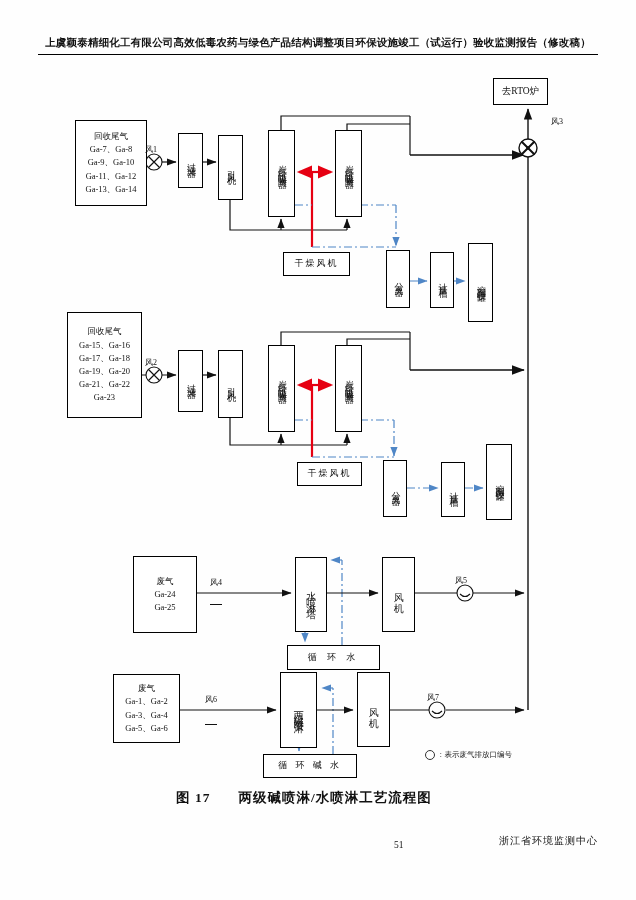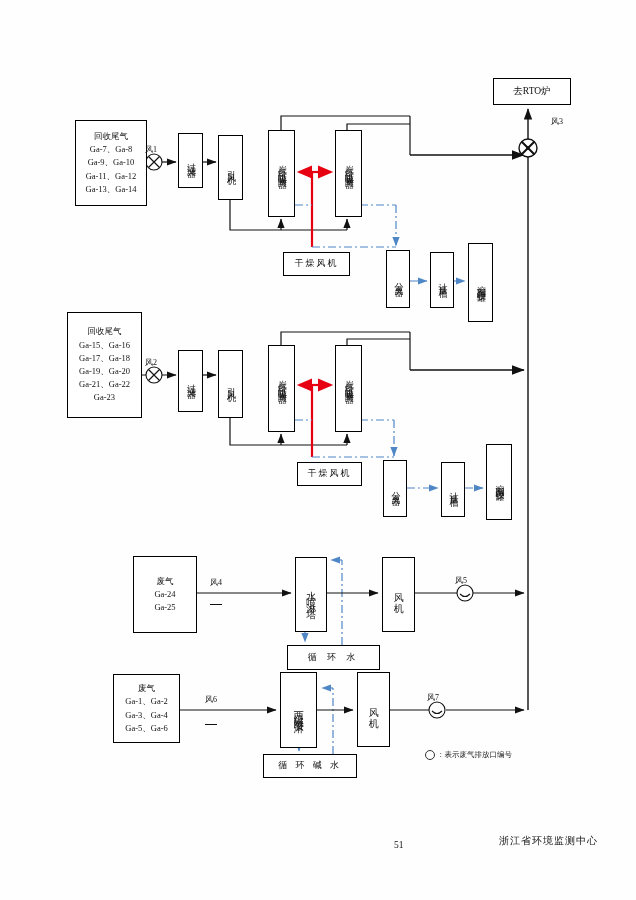--- a/index.html
+++ b/index.html
@@ -37,20 +37,21 @@
   .ftr-right{position:absolute;right:38px;top:834px;font-size:10px;letter-spacing:1px;}
   .legend{position:absolute;left:425px;top:750px;font-size:7.5px;display:flex;align-items:center;gap:2px;color:#222;}
   .legend .sym{display:inline-block;width:8px;height:8px;border:1px solid #333;border-radius:50%;}
   svg.layer{position:absolute;left:0;top:0;}
 </style>
 </head>
 <body>
 
 <div class="page">
 
+  <div class="hdr">上虞颖泰精细化工有限公司高效低毒农药与绿色产品结构调整项目环保设施竣工（试运行）验收监测报告（修改稿）</div>
 
   <svg class="layer" width="636" height="900" viewBox="0 0 636 900">
     <defs>
       <marker id="ab" markerWidth="9" markerHeight="8" refX="7.5" refY="3" orient="auto">
         <path d="M0,0 L8,3 L0,6 Z" fill="#111"></path>
       </marker>
       <marker id="abl" markerWidth="9" markerHeight="8" refX="7.5" refY="3" orient="auto">
         <path d="M0,0 L8,3 L0,6 Z" fill="#4f86c6"></path>
       </marker>
       <marker id="ar" markerWidth="8" markerHeight="8" refX="6" refY="3" orient="auto-start-reverse">
@@ -180,21 +181,21 @@
   <span class="lbl" style="left:145px;top:359px;">风2</span>
   <div class="box vbox" style="left:178px;top:350px;width:25px;height:62px;">过滤器</div>
   <div class="box vbox" style="left:218px;top:350px;width:25px;height:68px;">引风机</div>
   <div class="box vbox" style="left:268px;top:345px;width:27px;height:87px;">炭纤维吸附器A</div>
   <div class="box vbox" style="left:335px;top:345px;width:27px;height:87px;">炭纤维吸附器B</div>
   <div class="box" style="left:297px;top:462px;width:65px;height:24px;font-size:9px;letter-spacing:2px;">干燥风机</div>
   <div class="box vbox" style="left:383px;top:460px;width:24px;height:57px;">分离器</div>
   <div class="box vbox" style="left:441px;top:462px;width:24px;height:55px;">计量槽</div>
   <div class="box vbox" style="left:486px;top:444px;width:26px;height:76px;letter-spacing:2px;">溶剂回收罐</div>
 
-  <div class="box" style="left:493px;top:78px;width:78px;height:27px;font-size:9.5px;">去RTO炉</div>
+  <div class="box" style="left:493px;top:78px;width:55px;height:27px;font-size:9.5px;">去RTO炉</div>
   <span class="lbl" style="left:551px;top:118px;">风3</span>
 
 
   <div class="box bold mbox" style="left:133px;top:556px;width:64px;height:77px;">废气
 Ga-24
 Ga-25</div>
   <span class="lbl" style="left:210px;top:579px;border-bottom:1px solid #111;padding-bottom:17px;">风4</span>
   <div class="box vbox sp6" style="left:295px;top:557px;width:32px;height:75px;font-size:10px;">水喷淋塔</div>
   <div class="box vbox sp10" style="left:382px;top:557px;width:33px;height:75px;font-size:10px;">风机</div>
   <div class="box" style="left:287px;top:645px;width:93px;height:25px;font-size:9px;letter-spacing:4px;">循 环 水</div>
@@ -208,17 +209,20 @@
   <div class="box bold vbox" style="left:280px;top:672px;width:37px;height:76px;font-size:10px;letter-spacing:3px;">两级碱喷淋</div>
   <div class="box vbox sp10" style="left:357px;top:672px;width:33px;height:75px;font-size:10px;">风机</div>
   <div class="box" style="left:263px;top:754px;width:94px;height:24px;font-size:9px;letter-spacing:3px;">循 环 碱 水</div>
   <span class="lbl" style="left:427px;top:694px;">风7</span>
 
   <div class="legend">
     <span class="sym"></span>
     <span>：表示废气排放口编号</span>
   </div>
 
+  <div class="cap" style="left:176px;top:789px;">
+    <span>图 17</span><span class="t">两级碱喷淋/水喷淋工艺流程图</span>
+  </div>
 
   <div class="ftr-center">51</div>
   <div class="ftr-right">浙江省环境监测中心</div>
 
 </div>
 
 </body></html>

